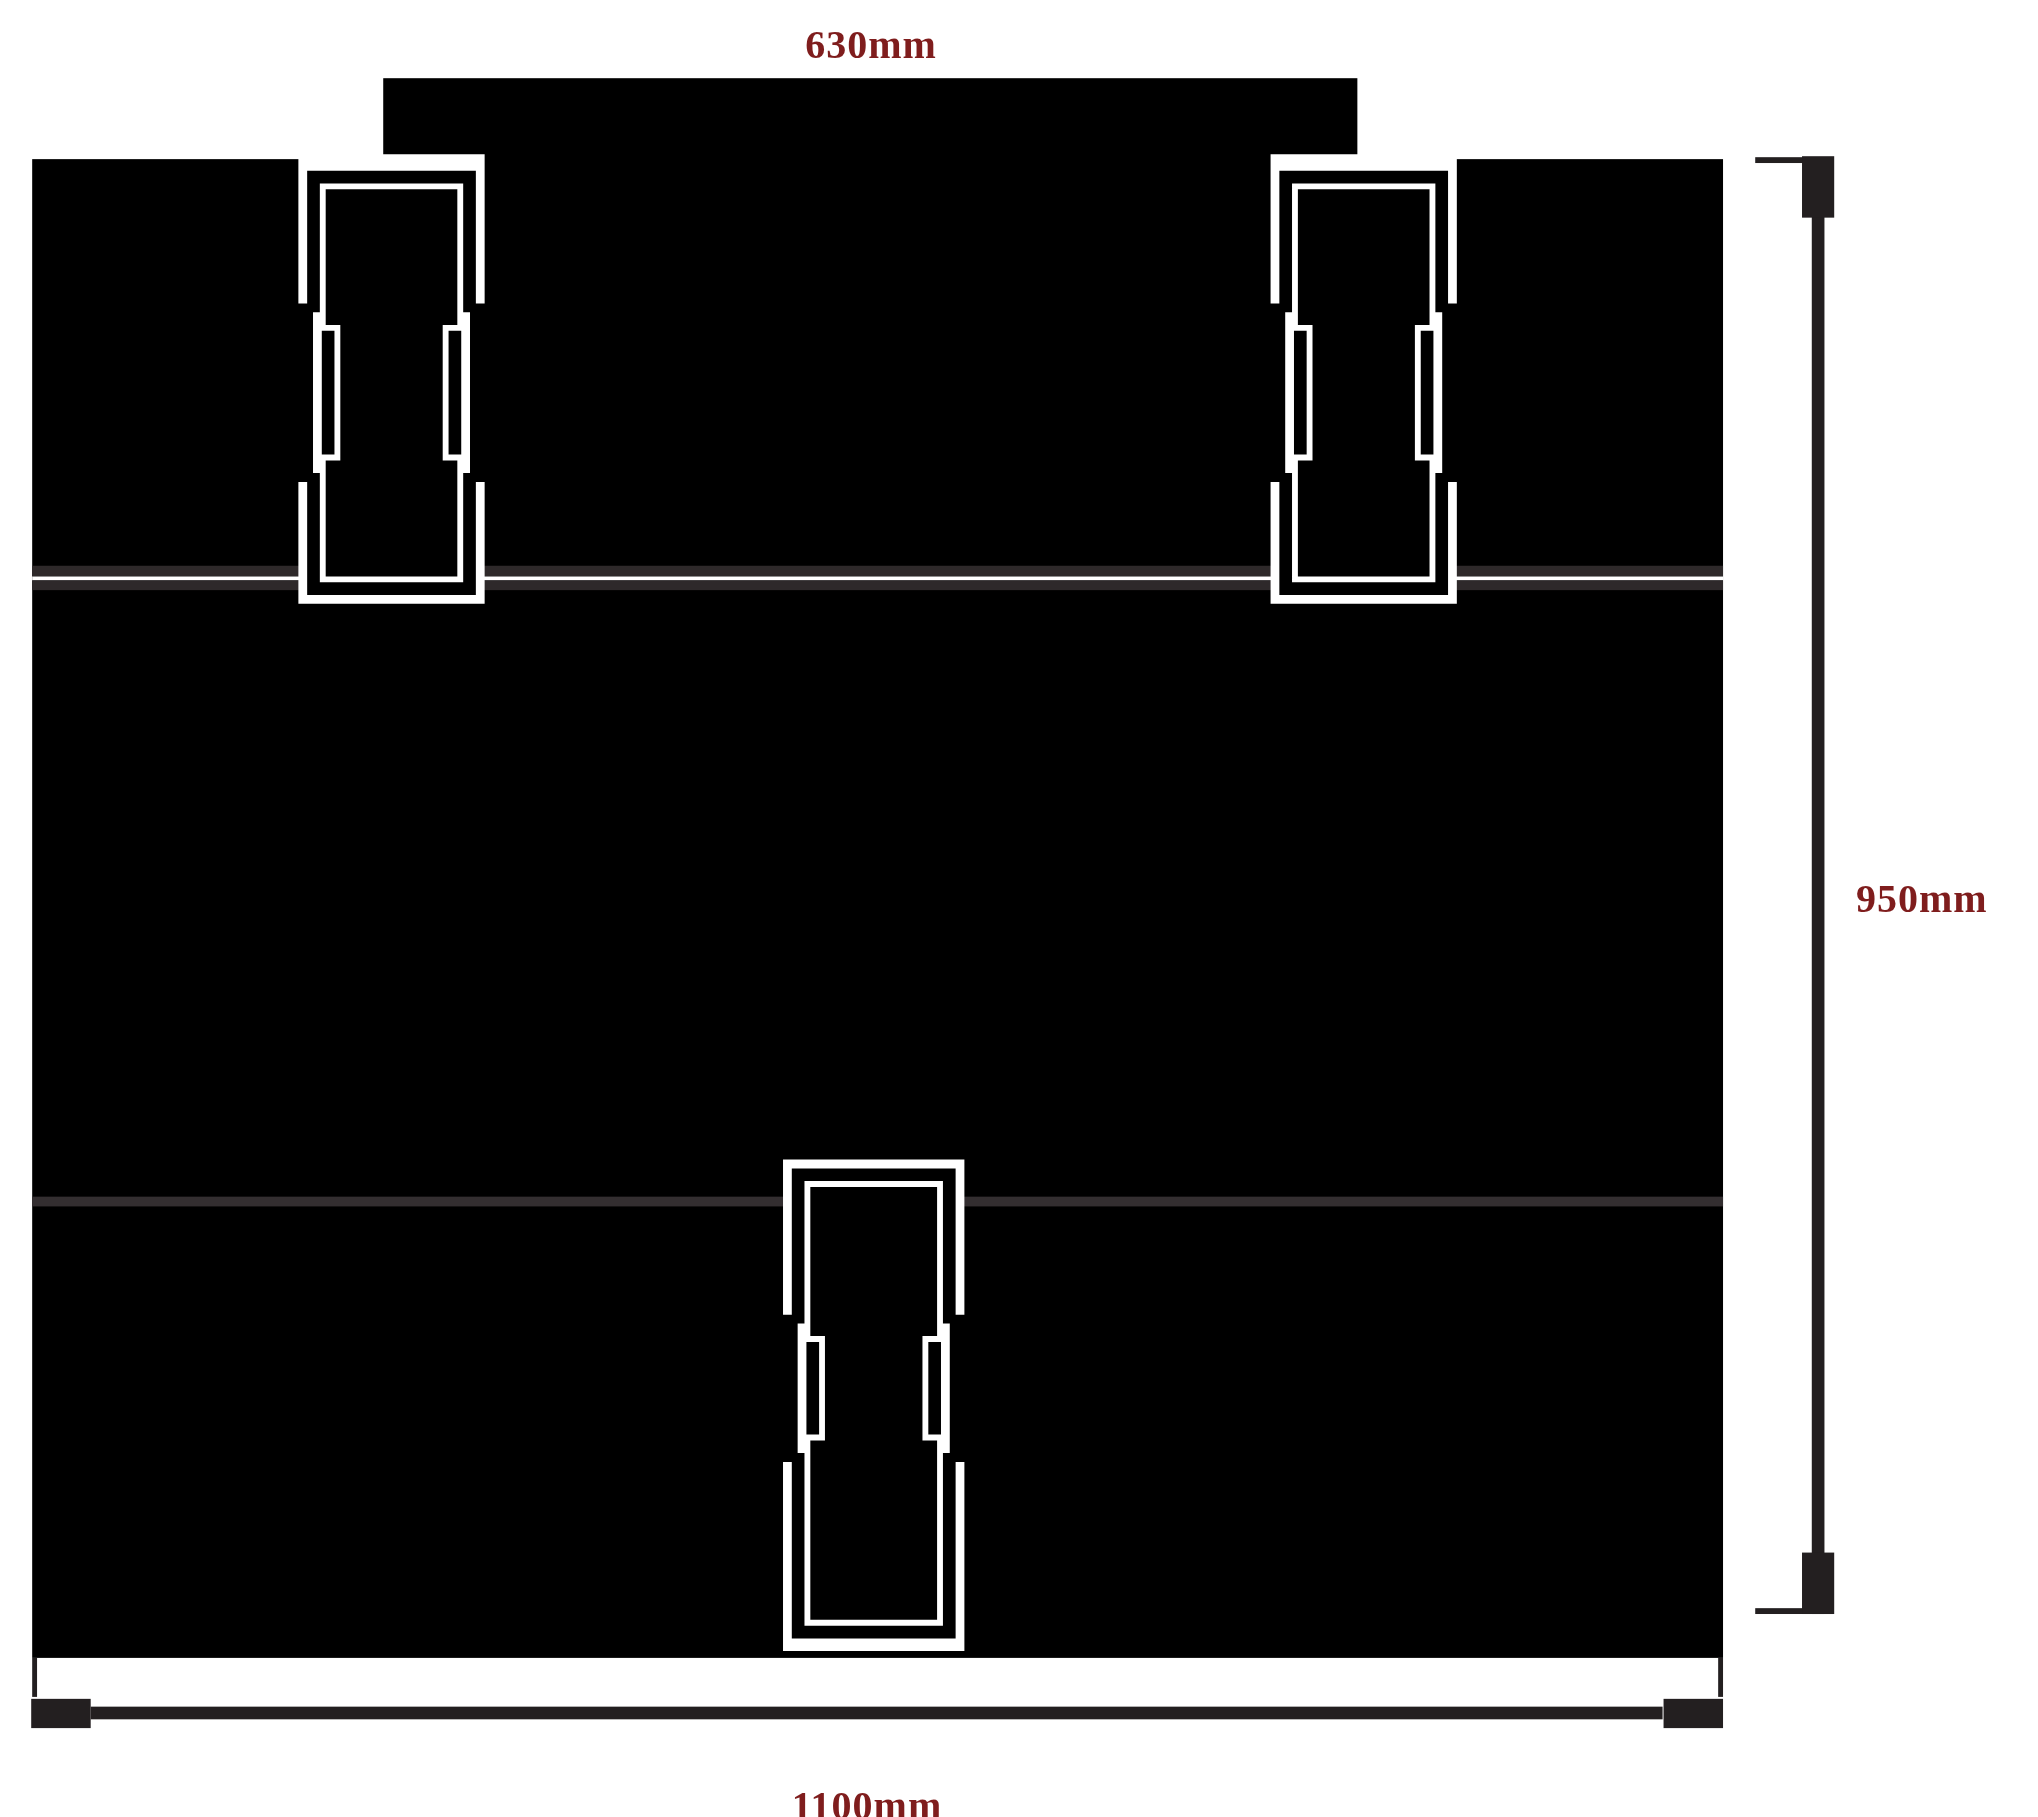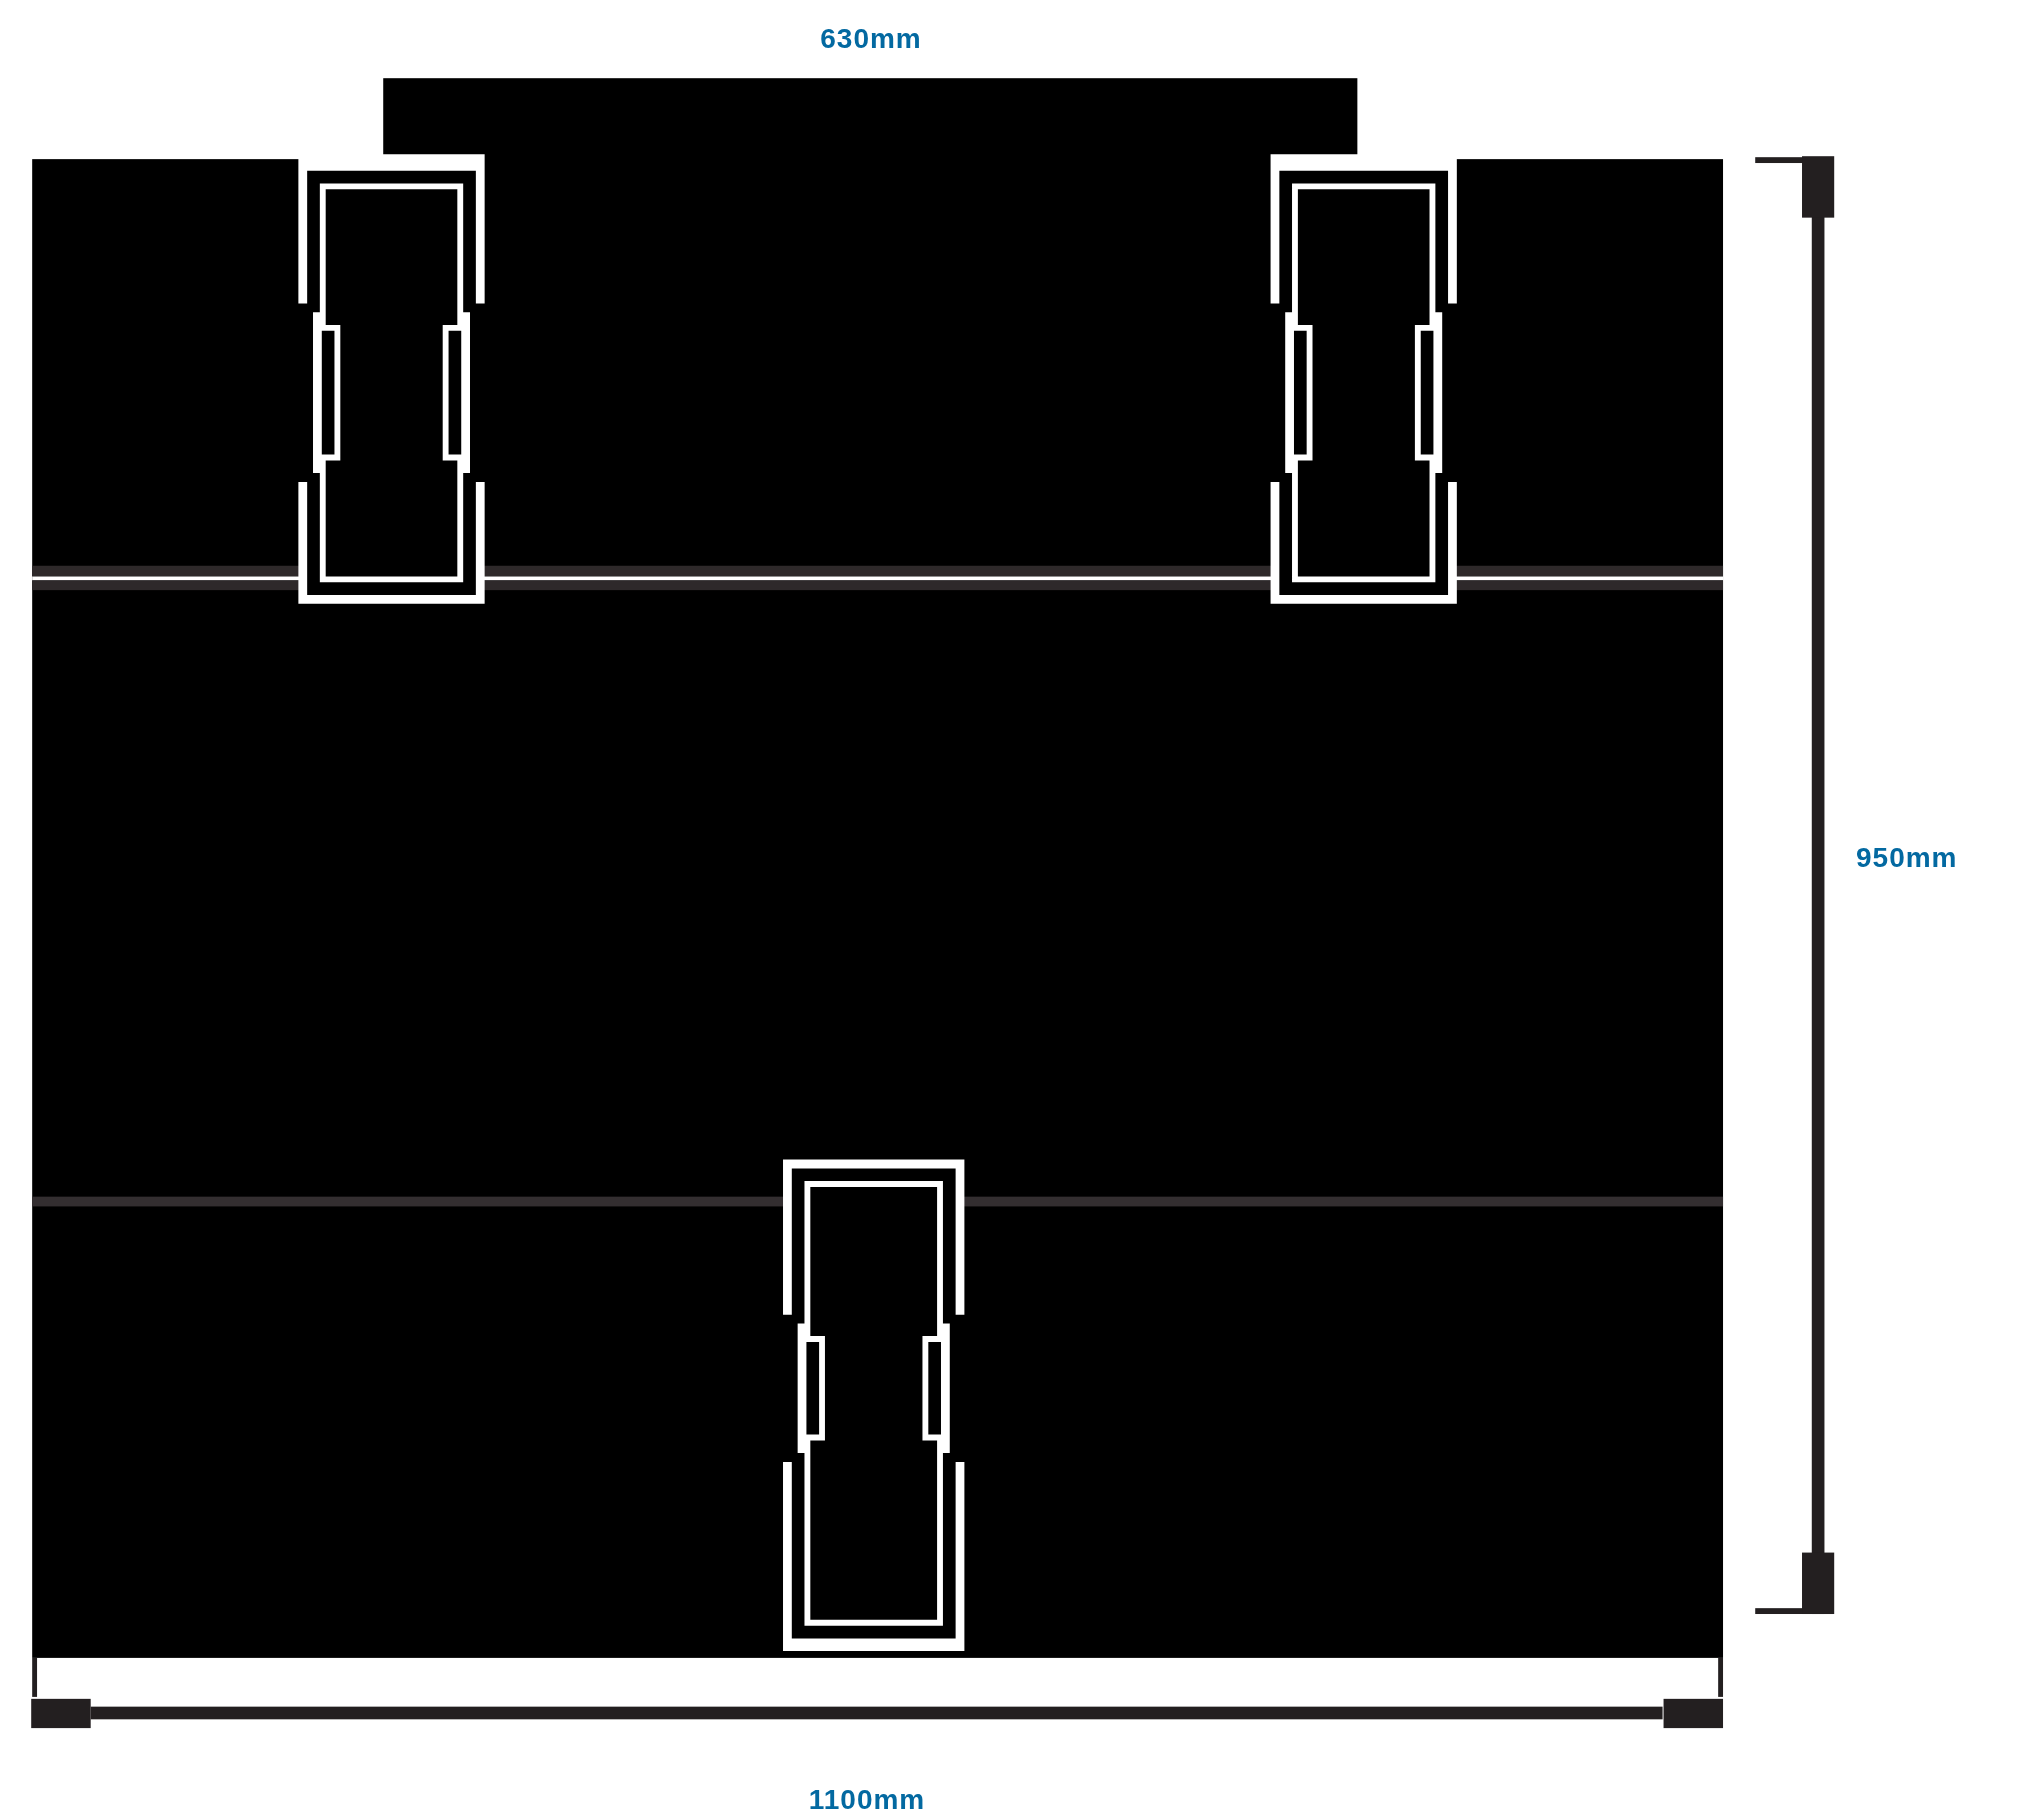--- a/index.html
+++ b/index.html
@@ -8,25 +8,26 @@
     width:2038px;
     height:1818px;
     background:#ffffff;
     overflow:hidden;
     font-family:"Liberation Sans", sans-serif;
   }
   .stage svg{position:absolute;left:0;top:0;}
   .dim-label{
     position:absolute;
     font-weight:bold;
-    font-size:28px;
+    font-size:40px;
     line-height:1;
     letter-spacing:1px;
-    color:#0369a1;
+    color:#7f1d1d;
     white-space:nowrap;
+    font-family:Liberation Serif, serif;
   }
   .dim-label.centered{transform:translateX(-50%);}
 </style>
 </head>
 <body>
 
 <div class="stage">
 
   <svg width="2038" height="1818" viewBox="0 0 2090 1864">
 
@@ -63,18 +64,18 @@
     <rect x="1848" y="160" width="33" height="63" fill="#231f20"></rect>
     <rect x="1848" y="1592" width="33" height="63" fill="#231f20"></rect>
 
     <rect x="93" y="1750" width="1612" height="13" fill="#231f20"></rect>
     <rect x="32" y="1742" width="61" height="30" fill="#231f20"></rect>
     <rect x="1706" y="1742" width="61" height="30" fill="#231f20"></rect>
   </svg>
 
   <div class="dim-label centered" style="left:871px; top:25px;">630mm</div>
 
-  <div class="dim-label" style="left:1856px; top:844px;">950mm</div>
+  <div class="dim-label" style="left:1856px; top:879px;">950mm</div>
 
   <div class="dim-label centered" style="left:867px; top:1746px;margin-top:40px;">1100mm</div>
 
 </div>
 
 
 </body></html>

